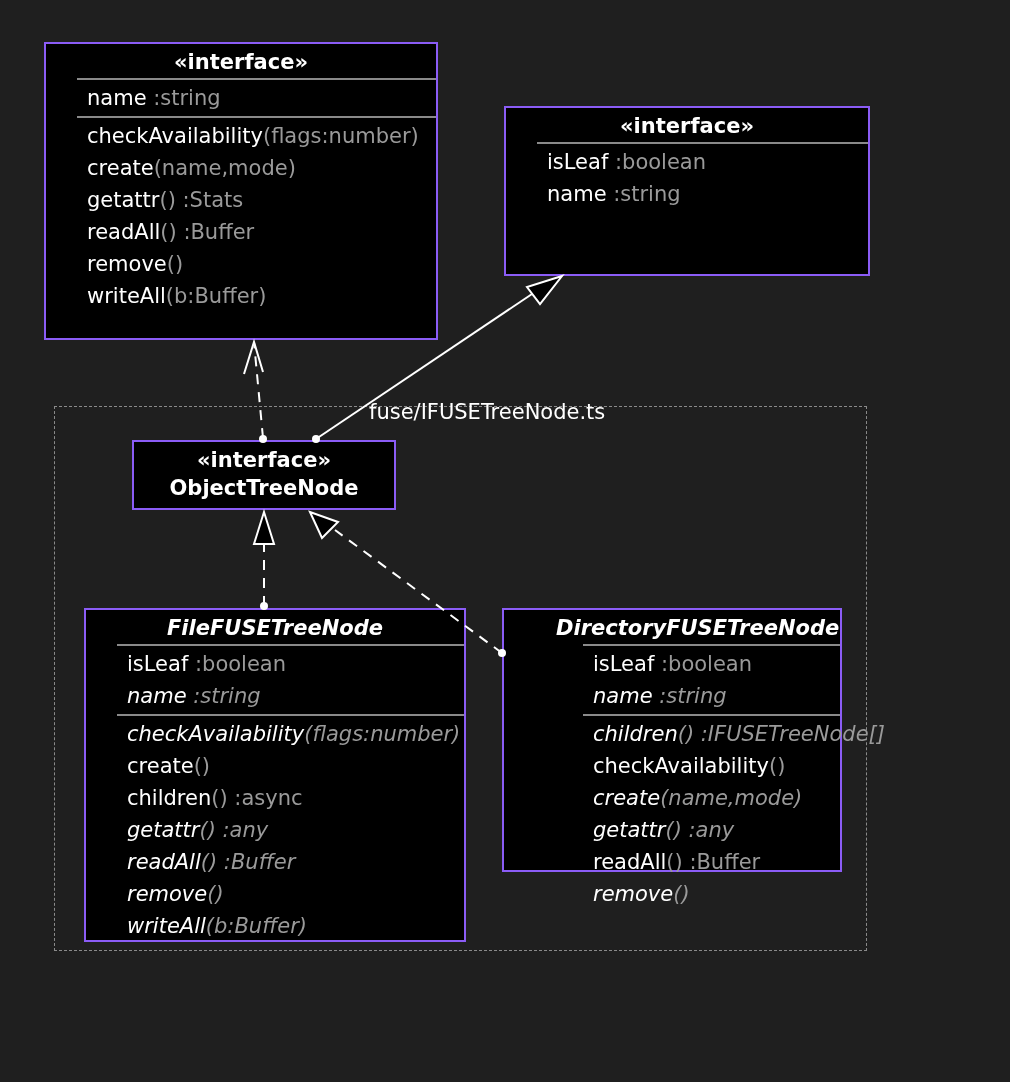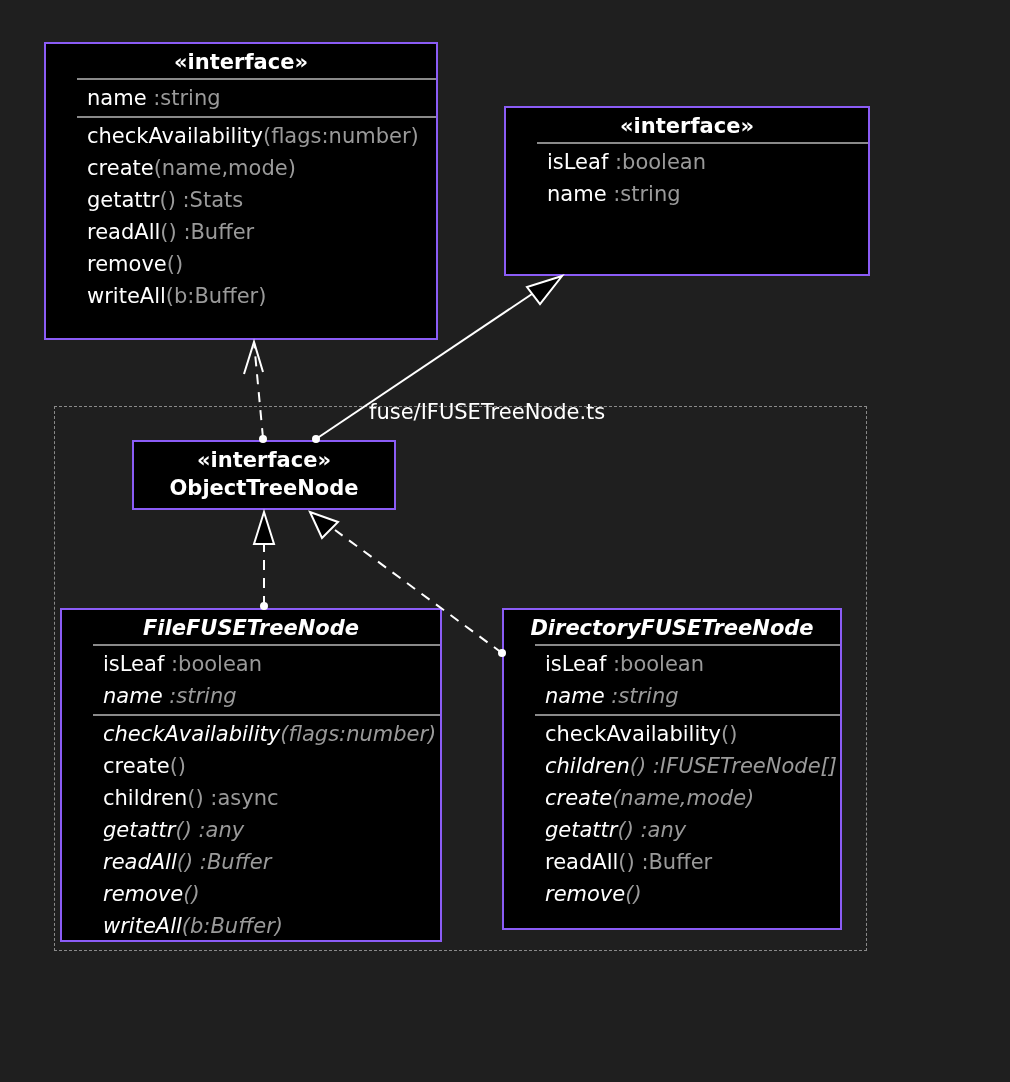--- a/index.html
+++ b/index.html
@@ -50,50 +50,50 @@
   </div>
 </div>
 
 <div class="cls" style="left:132px; top:440px; width:264px; height:70px;">
   <div class="hdr">
     <div>«interface»</div>
     <div>ObjectTreeNode</div>
   </div>
 </div>
 
-<div class="cls" style="left:60px; top:608px; width:382px; height:334px;">
+<div class="cls" style="left:84px; top:608px; width:382px; height:334px;">
   <div class="hdr abstract">
     <div>FileFUSETreeNode</div>
   </div>
   <div class="sec">
     <div class="row"><span class="nm">isLeaf</span><span class="sig"> :boolean</span></div>
     <div class="row it"><span class="nm">name</span><span class="sig"> :string</span></div>
   </div>
   <div class="sec">
     <div class="row it"><span class="nm">checkAvailability</span><span class="sig">(flags:number)</span></div>
     <div class="row"><span class="nm">create</span><span class="sig">()</span></div>
     <div class="row"><span class="nm">children</span><span class="sig">() :async</span></div>
     <div class="row it"><span class="nm">getattr</span><span class="sig">() :any</span></div>
     <div class="row it"><span class="nm">readAll</span><span class="sig">() :Buffer</span></div>
     <div class="row it"><span class="nm">remove</span><span class="sig">()</span></div>
     <div class="row it"><span class="nm">writeAll</span><span class="sig">(b:Buffer)</span></div>
   </div>
 </div>
 
-<div class="cls" style="left:502px; top:608px; width:340px; height:322px;">
+<div class="cls" style="left:502px; top:608px; width:340px; height:264px;padding-left:48px;">
   <div class="hdr abstract">
     <div>DirectoryFUSETreeNode</div>
   </div>
   <div class="sec">
     <div class="row"><span class="nm">isLeaf</span><span class="sig"> :boolean</span></div>
     <div class="row it"><span class="nm">name</span><span class="sig"> :string</span></div>
   </div>
   <div class="sec">
+    <div class="row it"><span class="nm">children</span><span class="sig">() :IFUSETreeNode[]</span></div>
     <div class="row"><span class="nm">checkAvailability</span><span class="sig">()</span></div>
-    <div class="row it"><span class="nm">children</span><span class="sig">() :IFUSETreeNode[]</span></div>
     <div class="row it"><span class="nm">create</span><span class="sig">(name,mode)</span></div>
     <div class="row it"><span class="nm">getattr</span><span class="sig">() :any</span></div>
     <div class="row"><span class="nm">readAll</span><span class="sig">() :Buffer</span></div>
     <div class="row it"><span class="nm">remove</span><span class="sig">()</span></div>
   </div>
 </div>
 
 <svg class="edges" viewBox="0 0 1010 1082">
 
   <g>

